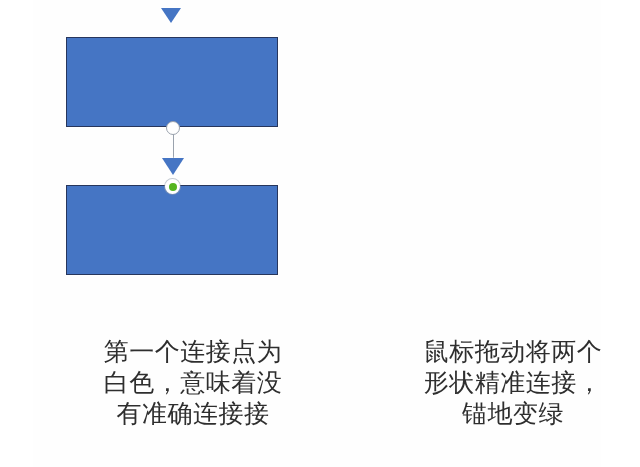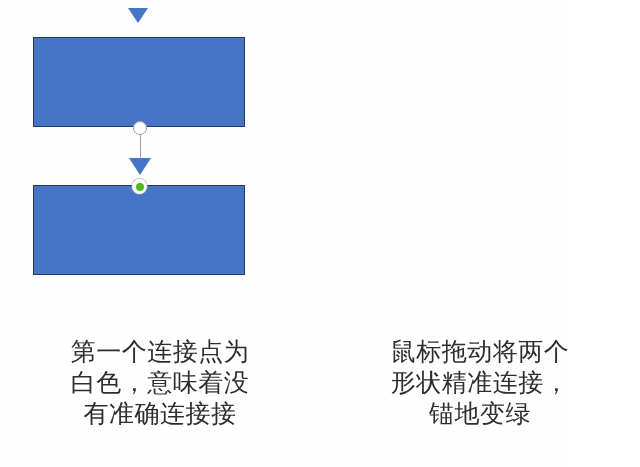--- a/index.html
+++ b/index.html
@@ -3,21 +3,21 @@
 <meta charset="utf-8">
 <style>
   html,body{margin:0;padding:0;}
   body{
     width:640px;height:467px;
     background:#ffffff;
     font-family:"Liberation Sans","DejaVu Sans",sans-serif;
     overflow:hidden;
     position:relative;
   }
-  #stage{position:absolute;inset:0;width:568px;height:467px;background:#fefefe;}
+  #stage{position:absolute;inset:0;width:568px;height:467px;background:#fefefe;margin-left:33px;}
 
   .panel{position:absolute;top:0;height:320px;}
   #panel-left{left:0;width:320px;}
   #panel-right{left:320px;width:320px;}
 
   
   .rect{
     position:absolute;
     background:#4575c4;
     border:1.5px solid #27365c;

